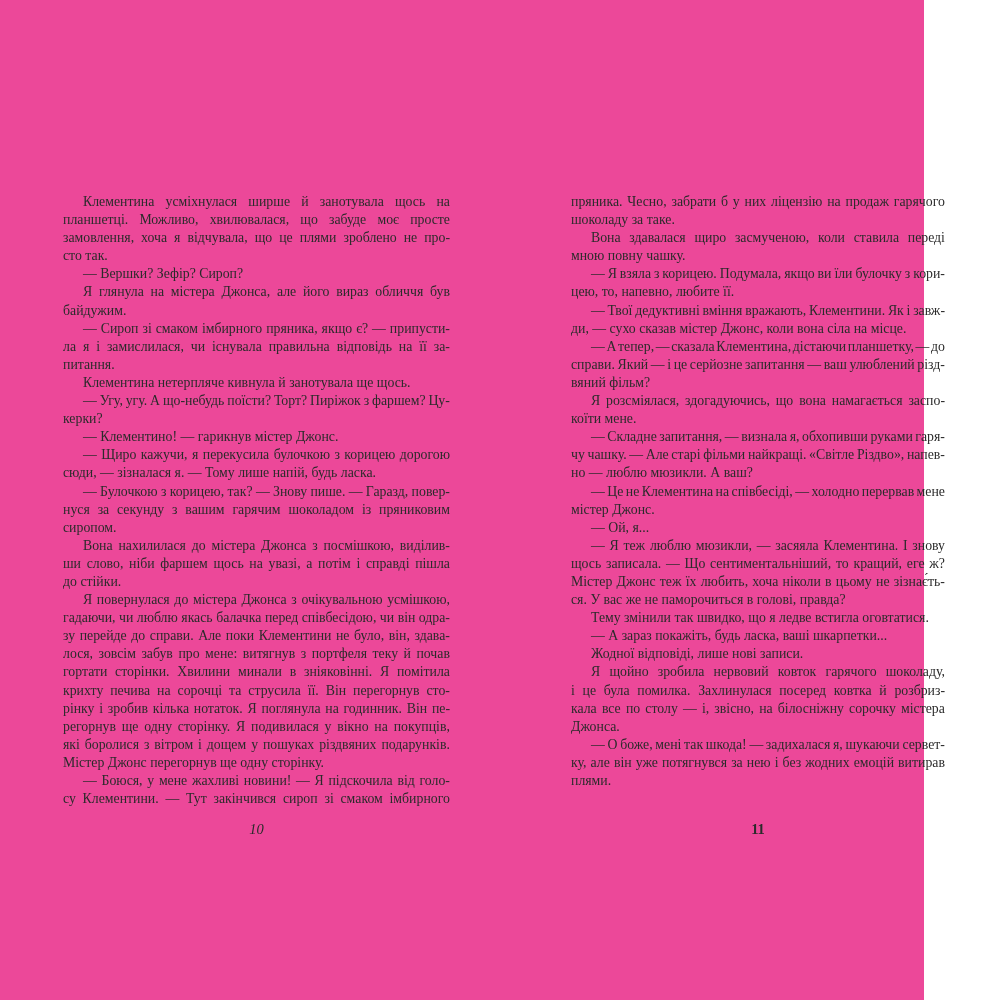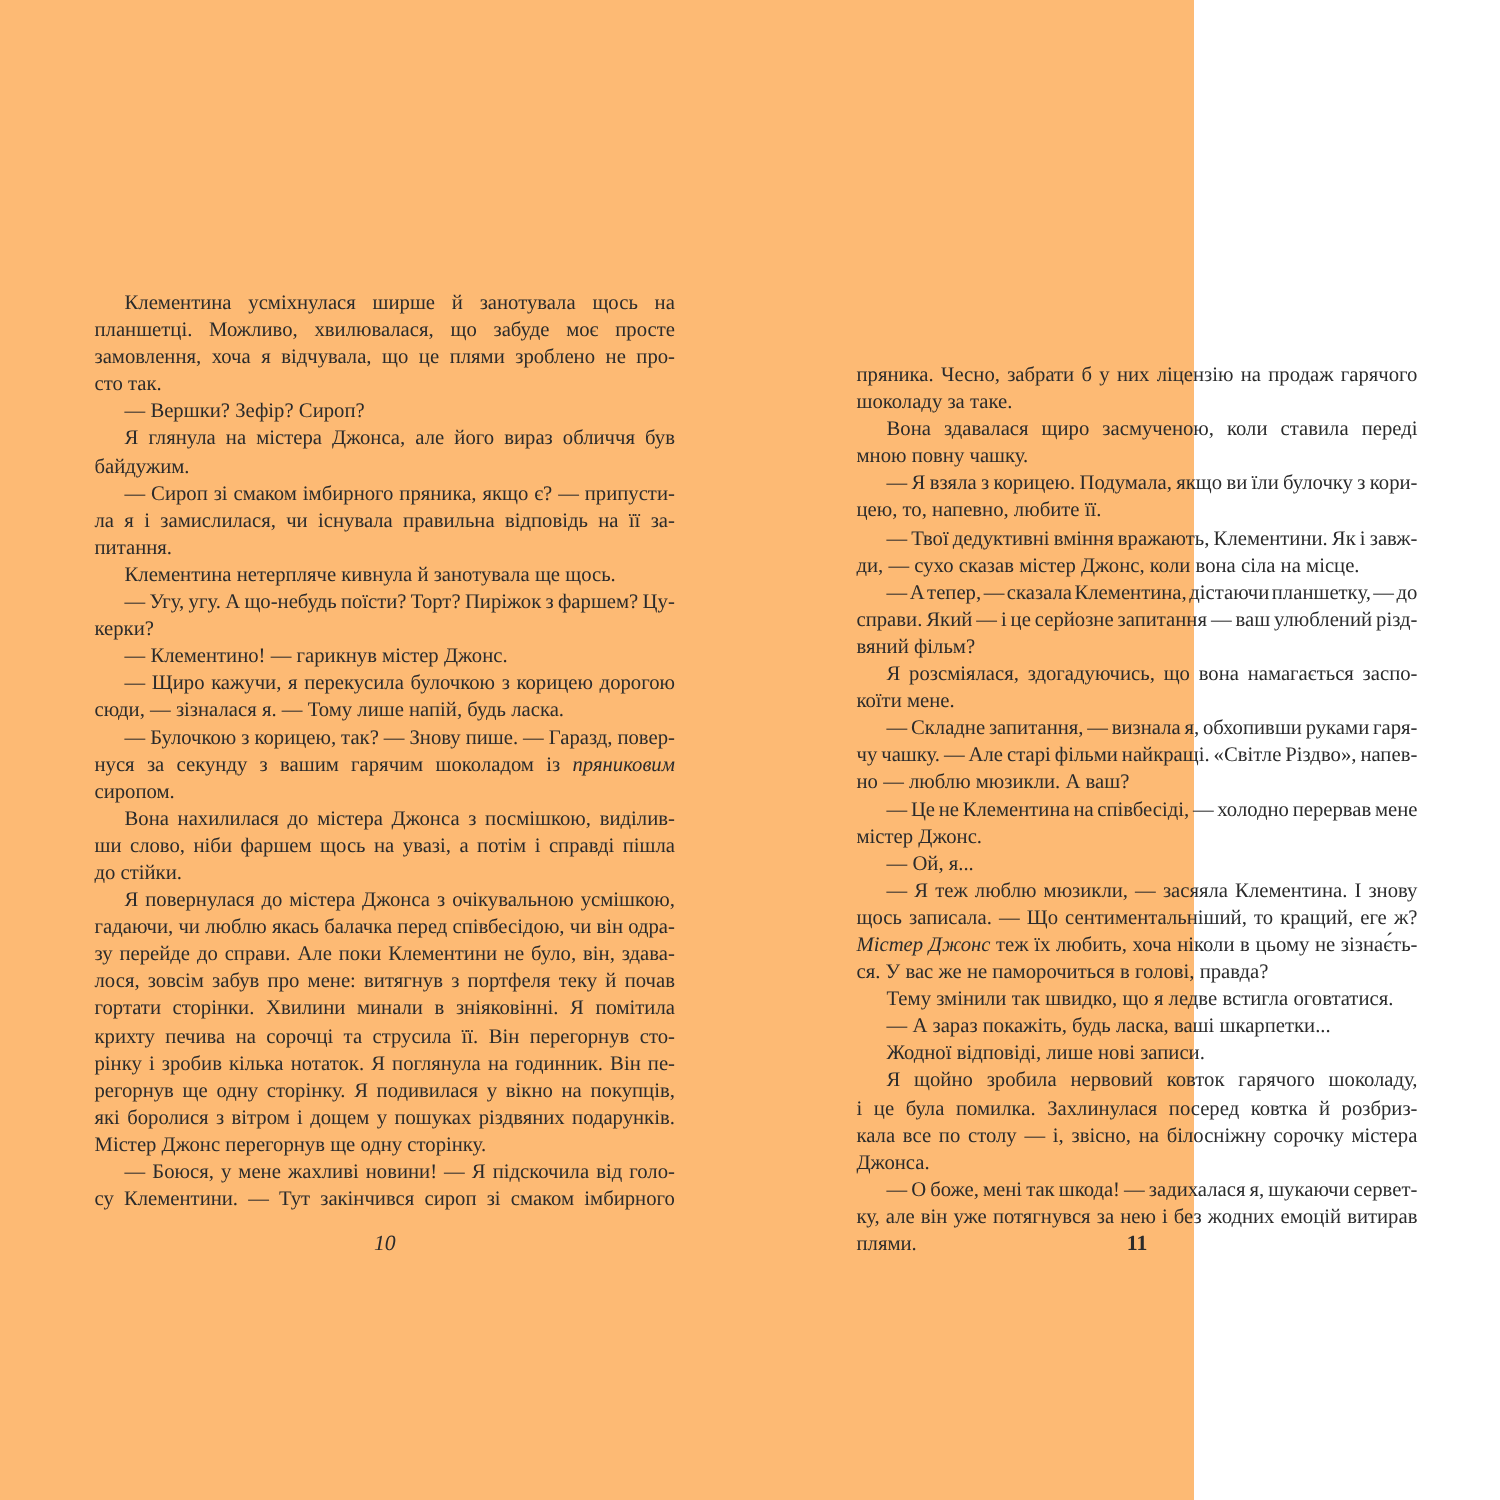--- a/index.html
+++ b/index.html
@@ -5,44 +5,44 @@
   html, body {
     margin: 0;
     padding: 0;
     width: 1000px;
     height: 1000px;
     background: #ffffff;
     overflow: hidden;
   }
   .spread {
     position: relative;
-    width: 796px;
+    width: 924px;
     height: 1000px;
-    background: #fdba74;
+    background: #ec4899;
     font-family: "Liberation Serif", serif;
     color: #2b2b2b;
   }
   .text-col {
     position: absolute;
     top: 193px;
     font-size: 13.8px;
     line-height: 18.1px;
   }
   .text-col.left-col  { left: 63px;  width: 387px; }
-  .text-col.right-col { left: 571px; width: 374px; margin-top: 48px; }
+  .text-col.right-col { left: 571px; width: 374px; }
   .line { height: 18.1px; overflow: visible; }
   .line.j {
     display: flex;
     justify-content: space-between;
     flex-wrap: nowrap;
   }
   .line.nj { white-space: nowrap; }
   .line.ind { padding-left: 20px; }
   .w { display: inline-block; white-space: nowrap; }
-  .it { font-style: italic; }
+  .it { }
   .folio {
     position: absolute;
     top: 820px;
     text-align: center;
     font-size: 14.5px;
     line-height: 18px;
     color: #2b2b2b;
   }
   .folio.left-folio  { left: 63px;  width: 387px; font-style: italic; }
   .folio.right-folio { left: 571px; width: 374px; font-weight: bold; }

